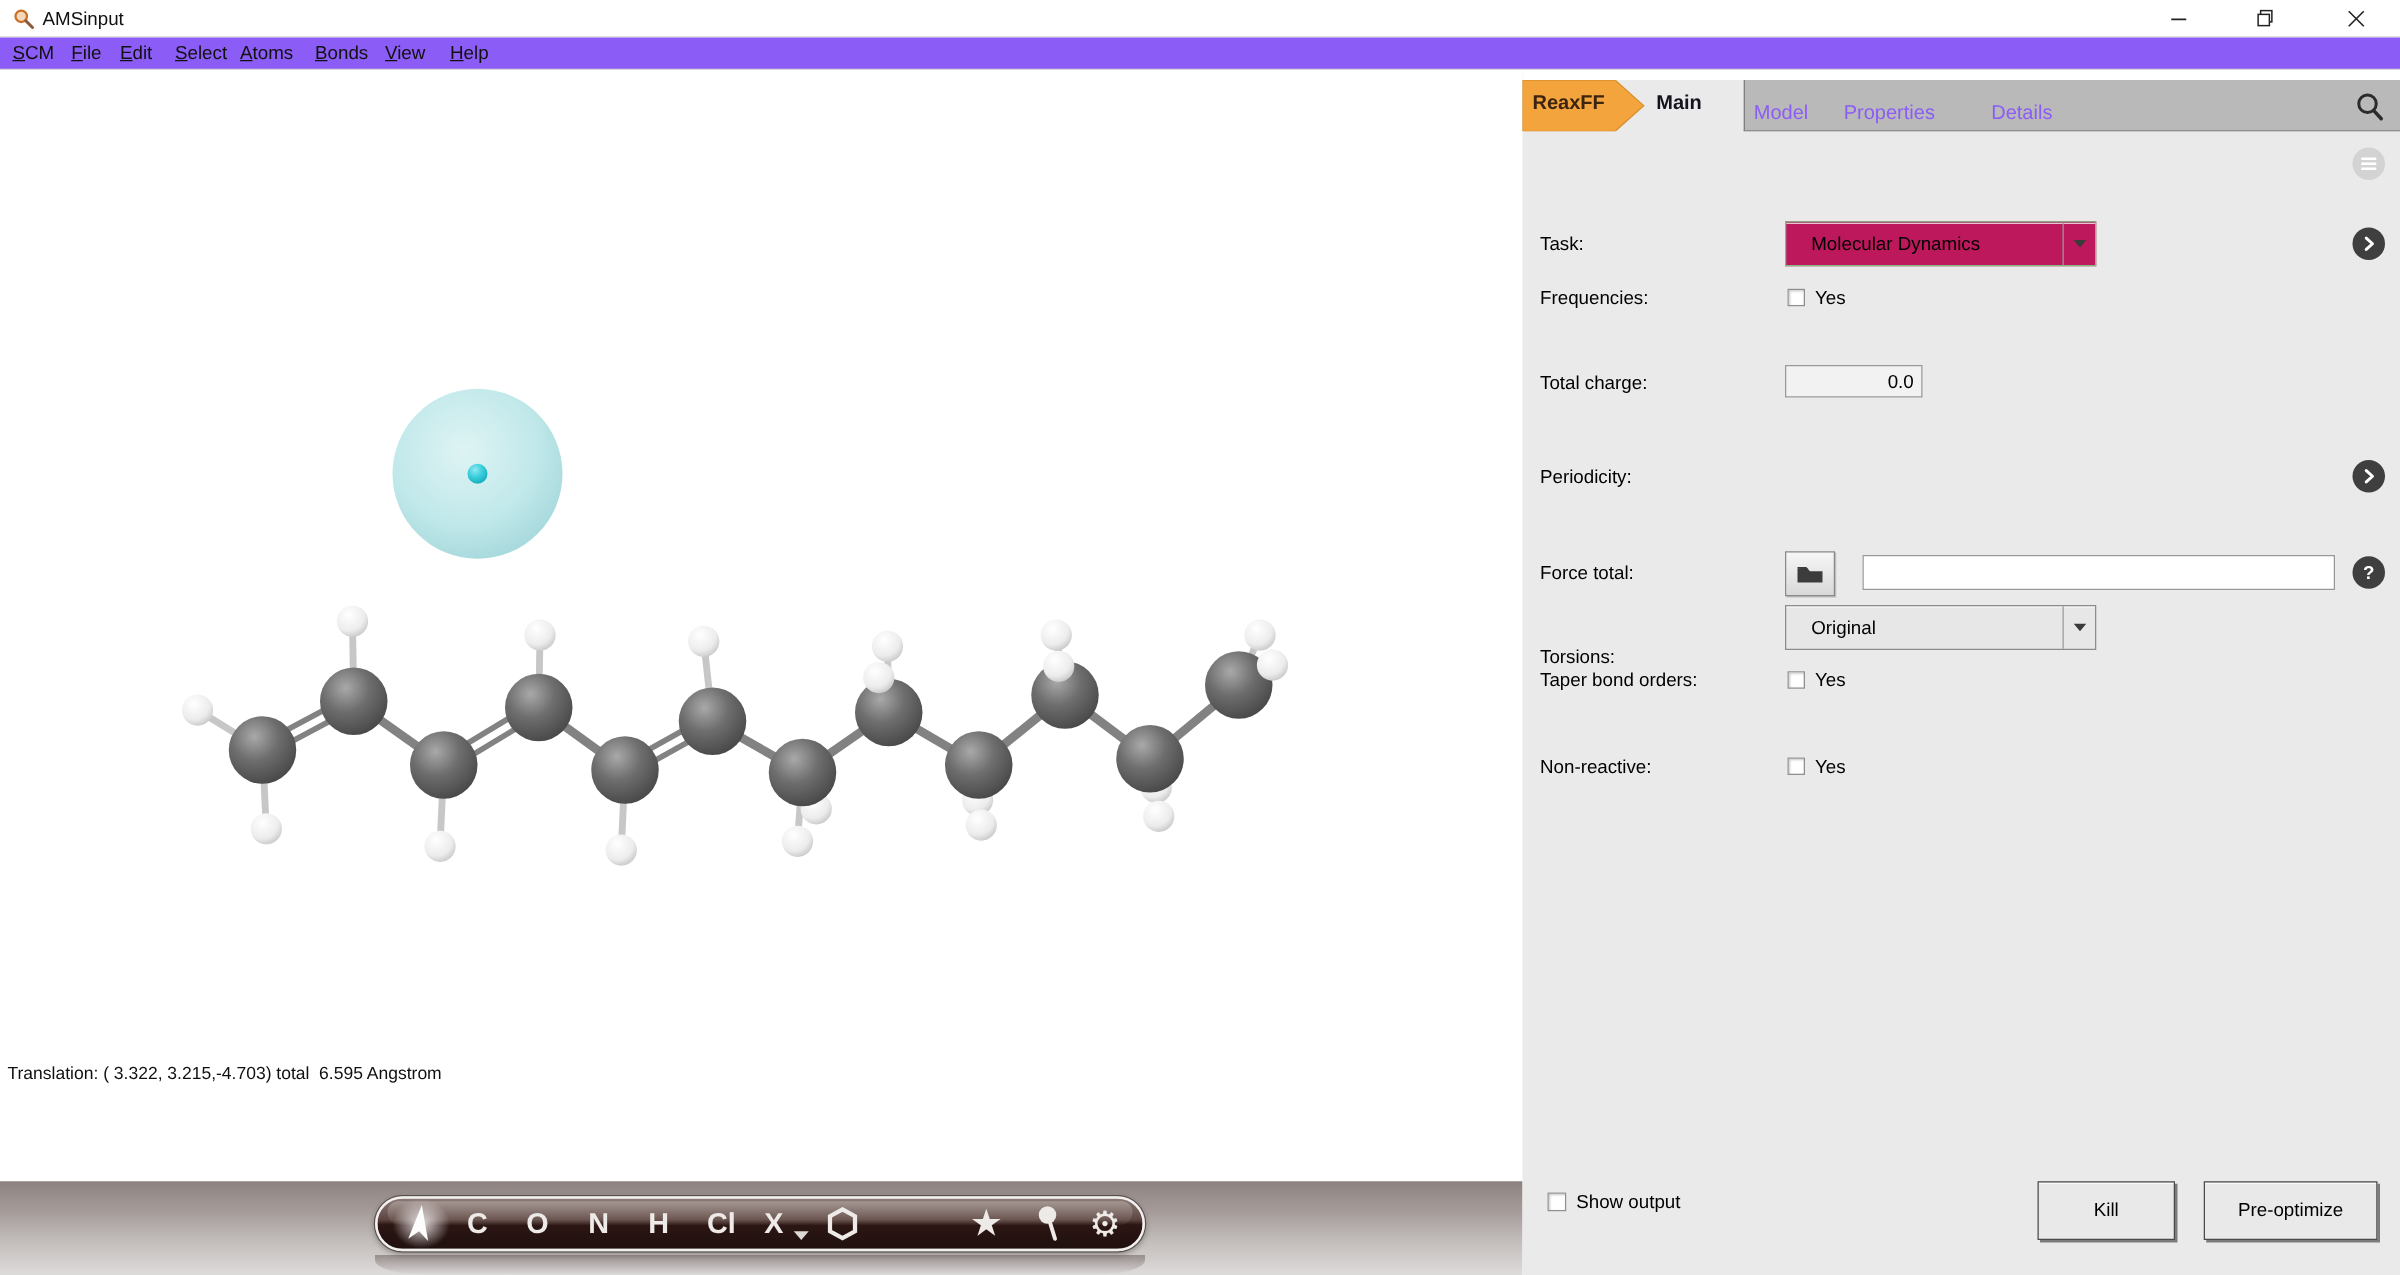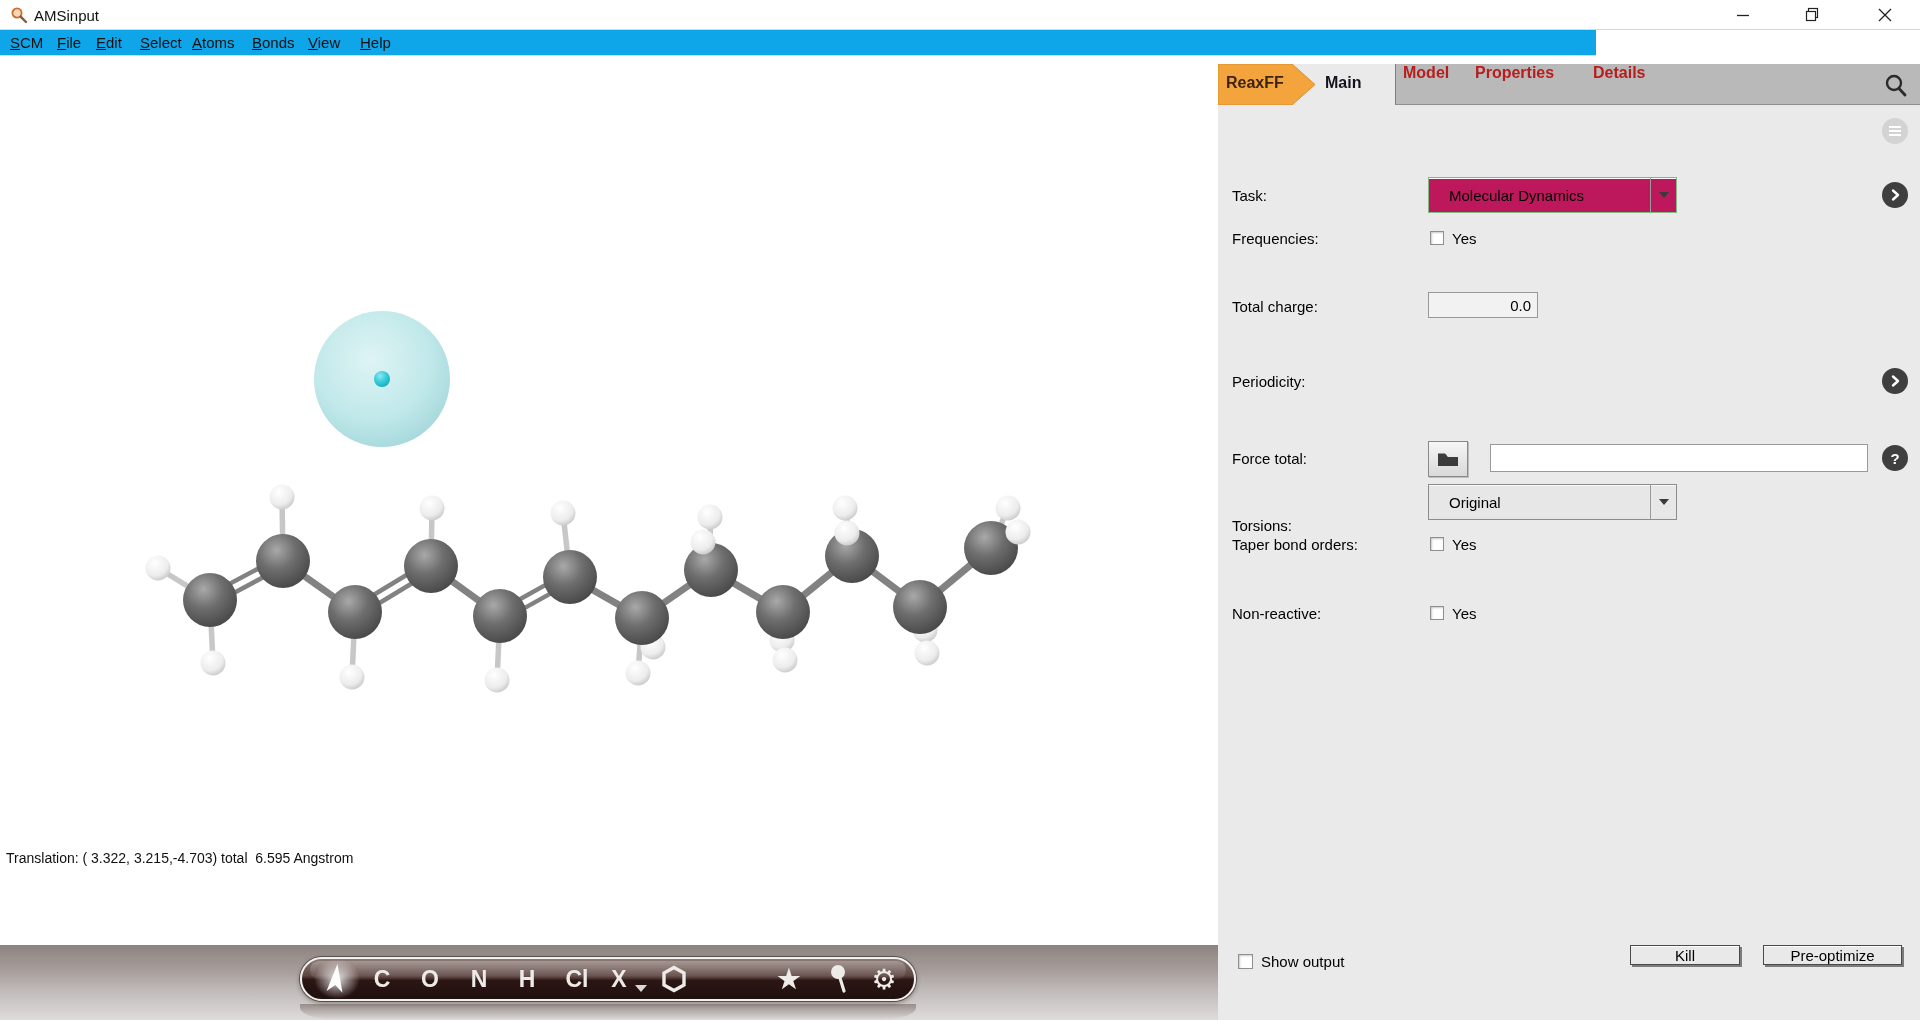--- a/index.html
+++ b/index.html
@@ -9,22 +9,22 @@
   
   .titlebar { position:absolute; left:0; top:0; width:1920px; height:30px;
               background:#fff; border-bottom:1px solid #d8d8d8; }
   .app-icon { position:absolute; left:10px; top:6px; width:18px; height:18px; }
   .win-title { position:absolute; left:34px; top:7px; font-size:15px; color:#111; }
   .win-btn { position:absolute; top:0; width:46px; height:29px; display:flex;
              align-items:center; justify-content:center; }
   #btn-min { left:1720px; } #btn-max { left:1789px; } #btn-close { left:1862px; }
 
   
-  .menubar { position:absolute; left:0; top:30px; width:1596px; height:26px;
-             background:#0ea5e9; border-bottom:1px solid #d8d8d8; }
+  .menubar { position:absolute; left:0; top:30px; width:1920px; height:26px;
+             background:#8b5cf6; border-bottom:1px solid #d8d8d8; }
   .menu-item { position:absolute; top:4px; display:inline-block; font-size:15px;
                color:#111; cursor:default; }
   .menu-item::first-letter { text-decoration:underline; }
 
   
   .viewport { position:absolute; left:0; top:56px; width:1218px; height:889px; background:#fff; }
   .status-text { position:absolute; left:6px; top:794px; font-size:14px; color:#101010; white-space:pre; }
 
   
   .bottom-strip { position:absolute; left:0; top:945px; width:1218px; height:75px;
@@ -47,21 +47,21 @@
 
   
   .panel { position:absolute; left:1218px; top:56px; width:702px; height:964px; background:#eaeaea; }
   .panel-topgap { position:absolute; left:0; top:0; width:702px; height:8px; background:#fff; }
   .tabstrip { position:absolute; left:0; top:8px; width:702px; height:41px; background:#eaeaea; }
   .tabstrip-gray { position:absolute; left:177px; top:0; width:525px; height:41px;
      background:#b9b9b9; border-left:1px solid #7e7e7e; border-bottom:1px solid #8f8f8f; }
   .tab-reaxff { position:absolute; left:0; top:0; width:98px; height:41px; }
   .tab-reaxff-label { position:absolute; left:8px; top:10px; font-size:16px; font-weight:bold; color:#3d2410; }
   .tab-main { position:absolute; left:107px; top:10px; font-size:16px; font-weight:bold; color:#14141f; }
-  .tab-gray-label { position:absolute; top:0; font-size:16px; font-weight:bold; color:#b91c1c; }
+  .tab-gray-label { position:absolute; top:18px; font-size:16px; font-weight:normal; color:#8b5cf6; }
   .search-btn { position:absolute; left:664px; top:8px; width:28px; height:26px; }
 
   .round-menu { position:absolute; left:664px; top:62px; width:26px; height:26px; border-radius:50%;
      background:#d3d3d3; display:flex; flex-direction:column; align-items:center; justify-content:center; gap:2px; }
   .round-menu i { display:block; width:12px; height:2px; background:#fff; }
 
   .plabel { position:absolute; left:14px; font-size:15px; color:#000; }
   .dropdown { position:absolute; left:210px; width:249px; height:36px; background:#e7e7e7;
      border:1px solid #8c8c8c; box-shadow:inset 0 1px 0 #fafafa; display:flex; align-items:center; cursor:default; }
   .dropdown .val { flex:1; padding-left:20px; font-size:15px; color:#000; }
@@ -81,21 +81,21 @@
   #forcefield-input { left:272px; top:388px; width:378px; height:28px; background:#fff; padding-left:5px; }
 
   .folder-btn { position:absolute; left:210px; top:385px; width:40px; height:36px;
      background:linear-gradient(#f6f6f6,#d9d9d9); border:1px solid #8a8a8a;
      box-shadow:1px 1px 0 #bdbdbd; display:flex; align-items:center; justify-content:center; }
 
   .circle-btn { position:absolute; left:664px; width:26px; height:26px; border-radius:50%;
      background:#3f3f3f; color:#fff; display:flex; align-items:center; justify-content:center;
      font-size:15px; font-weight:bold; cursor:default; }
 
-  .footer-btn { position:absolute; top:889px; height:20px; background:#e9e9e9; border:1px solid #4a4a4a;
+  .footer-btn { position:absolute; top:889px; height:47px; background:#e9e9e9; border:1px solid #4a4a4a;
      box-shadow:2px 2px 0 #7c7c7c, inset 0 1px 0 #fff; font-size:15px; color:#000;
      display:flex; align-items:center; justify-content:center; cursor:default; }
   #kill-btn { left:412px; width:110px; }
   #preopt-btn { left:545px; width:139px; }
 </style>
 </head>
 <body>
 
 <div class="titlebar">
   <svg class="app-icon" viewBox="0 0 18 18">

